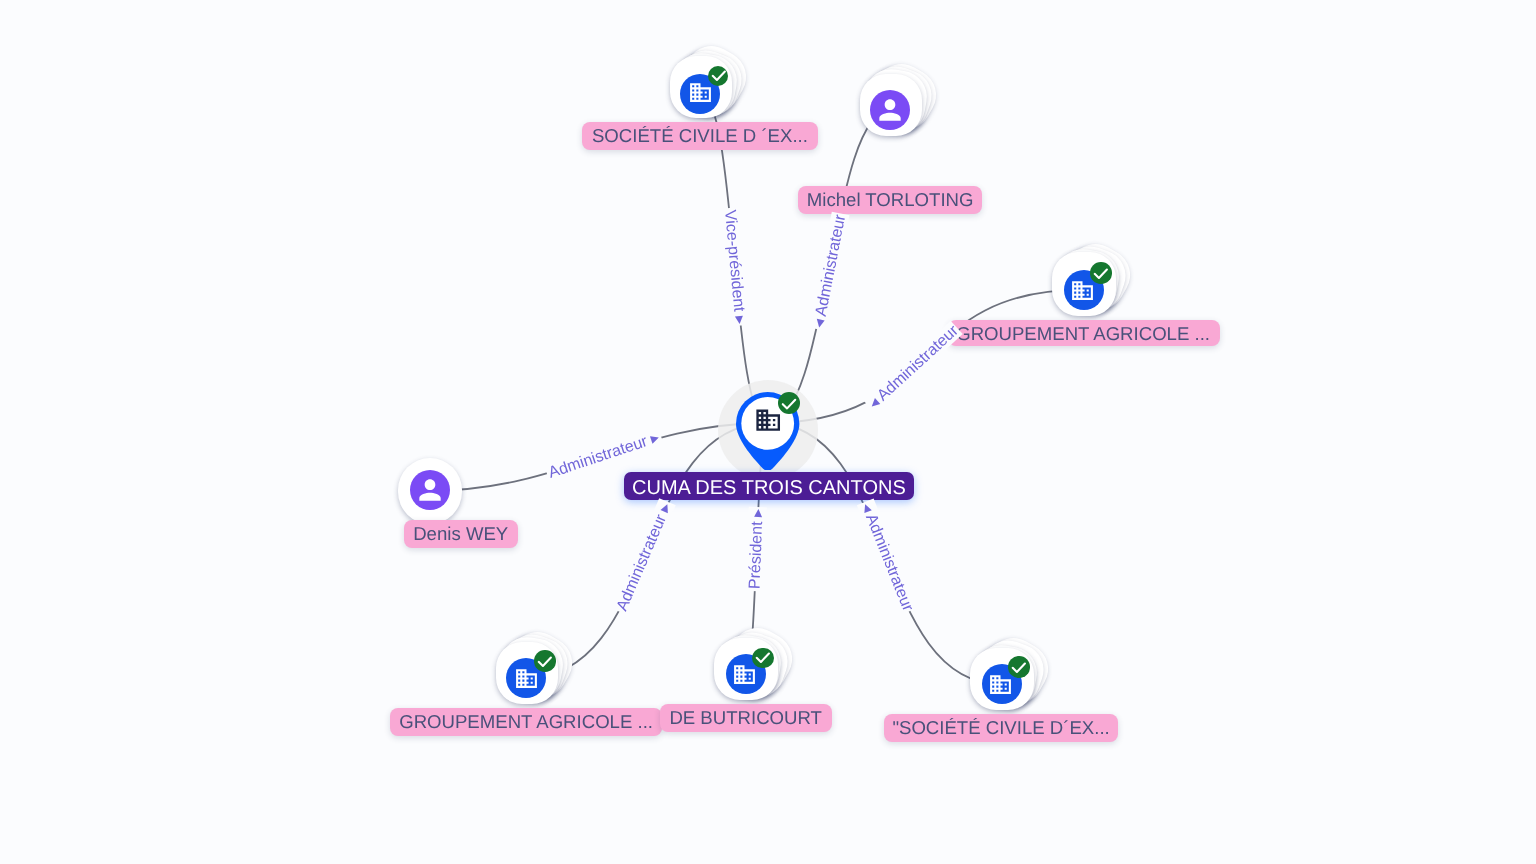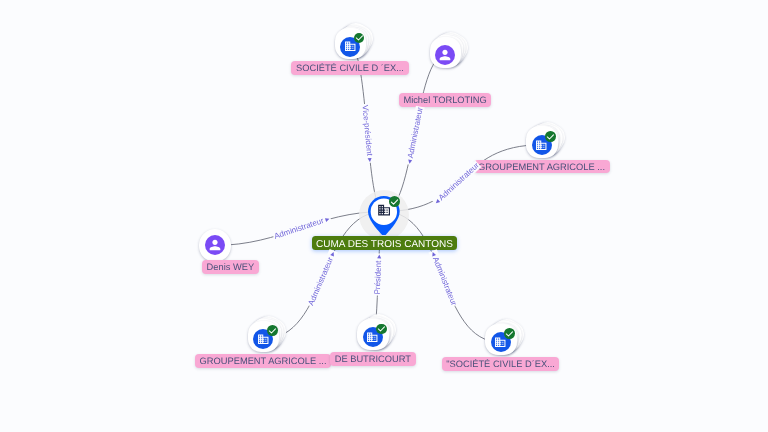--- a/index.html
+++ b/index.html
@@ -11,21 +11,21 @@
   svg#edges{position:absolute;left:0;top:0;width:768px;height:432px;overflow:visible;}
   #nodes{position:absolute;left:0;top:0;width:768px;height:432px;}
   .node{position:absolute;left:0;top:0;}
   .stackcard{position:absolute;background:#fff;border-radius:13px;
         box-shadow:0 1px 2.5px rgba(40,50,90,.30);}
   .disc{position:absolute;border-radius:50%;display:flex;align-items:center;justify-content:center;}
   .badge{position:absolute;border-radius:50%;background:#15772f;display:flex;align-items:center;justify-content:center;}
   .nlabel{position:absolute;white-space:nowrap;border-radius:4px;
           font-size:9.3px;line-height:15.8px;height:13.9px;box-sizing:border-box;color:#49517a;background:#f9a8d4;padding:0 4.6px;
           box-shadow:0 1px 3px rgba(40,50,90,.16);}
-  .nlabel.sel{background:#4d7c0f;color:#fff;font-size:10px;line-height:18px;padding-top:0;margin-top:0;
+  .nlabel.sel{background:#4c1d95;color:#fff;font-size:10px;line-height:18px;padding-top:0;margin-top:0;
           box-shadow:0 1px 4px rgba(6,91,253,.35);border-radius:3.5px;padding:0 4px;height:14.3px;box-sizing:border-box;}
   .elabel{position:absolute;left:0;top:0;font-size:8px;color:#7166d9;white-space:nowrap;
           transform-origin:50% 50%;background:#fbfcfe;padding:0 1px;}
 </style>
 </head>
 <body>
 
 <div id="stage">
   <svg id="edges" viewBox="0 0 768 432">
       <path d="M 349.9 46.5 C 368.655 46.5 365.245 211.5 384 211.5" fill="none" stroke="#6d717d" stroke-width="0.9"></path>

